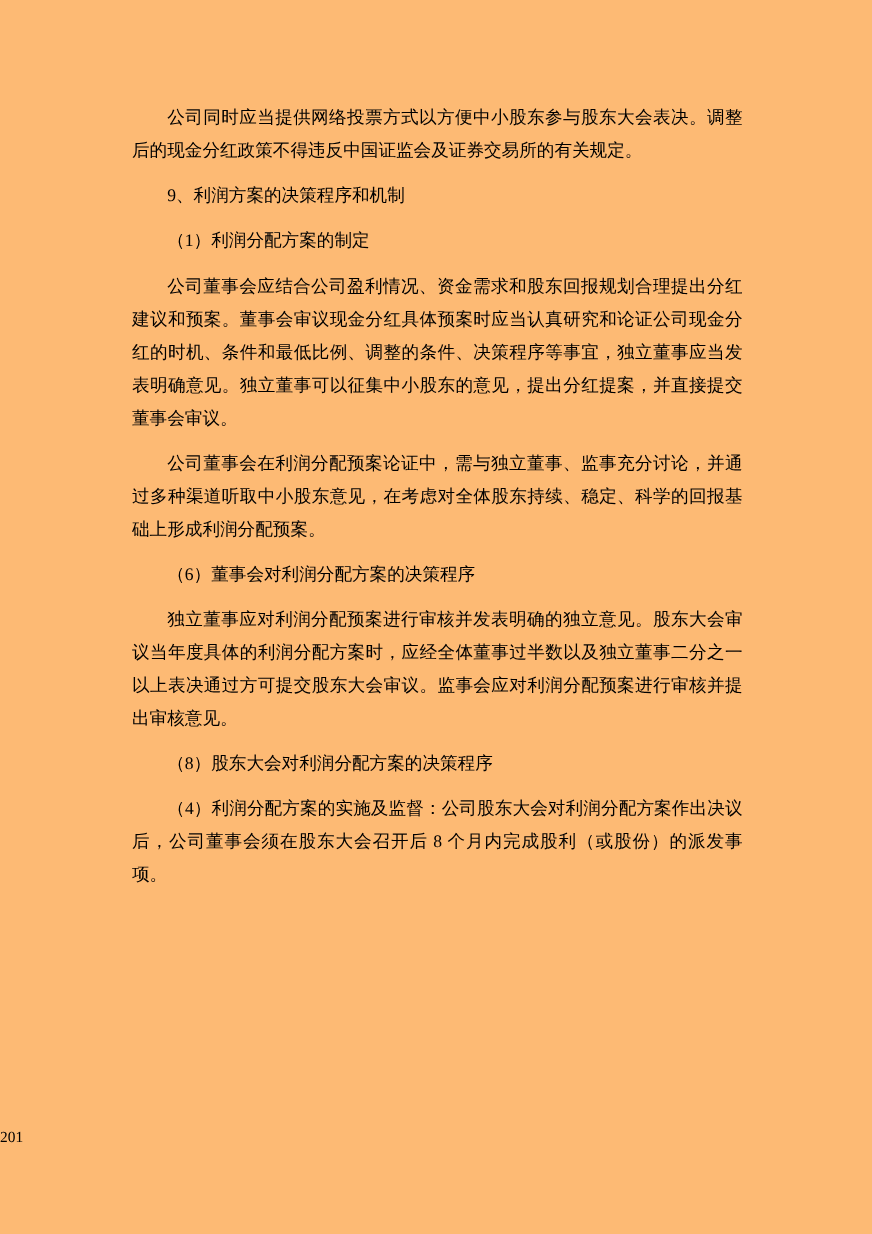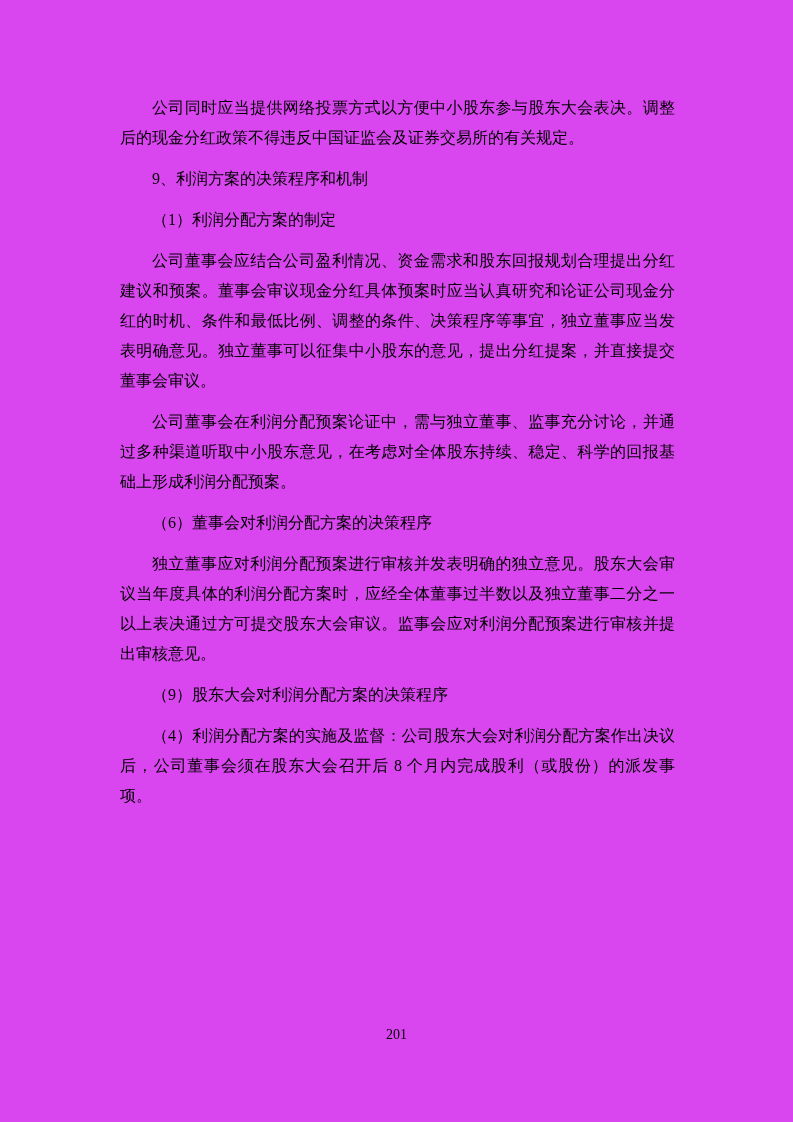--- a/index.html
+++ b/index.html
@@ -5,57 +5,57 @@
   html, body {
     margin: 0;
     padding: 0;
     background: #ffffff;
   }
   .page {
     position: relative;
     width: 793px;
     height: 1122px;
     margin: 0 auto;
-    background: #d946ef;
+    background: #fdba74;
     box-sizing: border-box;
     padding: 93px 118px 0 120px;
     font-family: "Liberation Serif", "DejaVu Serif", serif;
     font-size: 16px;
     line-height: 30px;
     color: #000000;
     overflow: hidden;
   }
   .doc-body p {
     margin: 0 0 11px 0;
     text-indent: 2em;
     text-align: justify;
     text-justify: inter-ideograph;
     word-break: break-all;
   }
   .page-number {
     position: absolute;
     left: 0;
     right: 0;
     top: 1026px;
-    text-align: center;
+    text-align: left;
     font-size: 14px;
     line-height: 18px;
     color: #000000;
     font-family: "Liberation Serif", "DejaVu Serif", serif;
   }
 </style>
 </head>
 <body>
 
 <div class="page">
   <div class="doc-body">
     <p>公司同时应当提供网络投票方式以方便中小股东参与股东大会表决。调整后的现金分红政策不得违反中国证监会及证券交易所的有关规定。</p>
     <p>9、利润方案的决策程序和机制</p>
     <p>（1）利润分配方案的制定</p>
     <p>公司董事会应结合公司盈利情况、资金需求和股东回报规划合理提出分红建议和预案。董事会审议现金分红具体预案时应当认真研究和论证公司现金分红的时机、条件和最低比例、调整的条件、决策程序等事宜，独立董事应当发表明确意见。独立董事可以征集中小股东的意见，提出分红提案，并直接提交董事会审议。</p>
     <p>公司董事会在利润分配预案论证中，需与独立董事、监事充分讨论，并通过多种渠道听取中小股东意见，在考虑对全体股东持续、稳定、科学的回报基础上形成利润分配预案。</p>
     <p>（6）董事会对利润分配方案的决策程序</p>
     <p>独立董事应对利润分配预案进行审核并发表明确的独立意见。股东大会审议当年度具体的利润分配方案时，应经全体董事过半数以及独立董事二分之一以上表决通过方可提交股东大会审议。监事会应对利润分配预案进行审核并提出审核意见。</p>
-    <p>（9）股东大会对利润分配方案的决策程序</p>
+    <p>（8）股东大会对利润分配方案的决策程序</p>
     <p>（4）利润分配方案的实施及监督：公司股东大会对利润分配方案作出决议后，公司董事会须在股东大会召开后 8 个月内完成股利（或股份）的派发事项。</p>
   </div>
   <div class="page-number">201</div>
 </div>
 
 </body></html>

